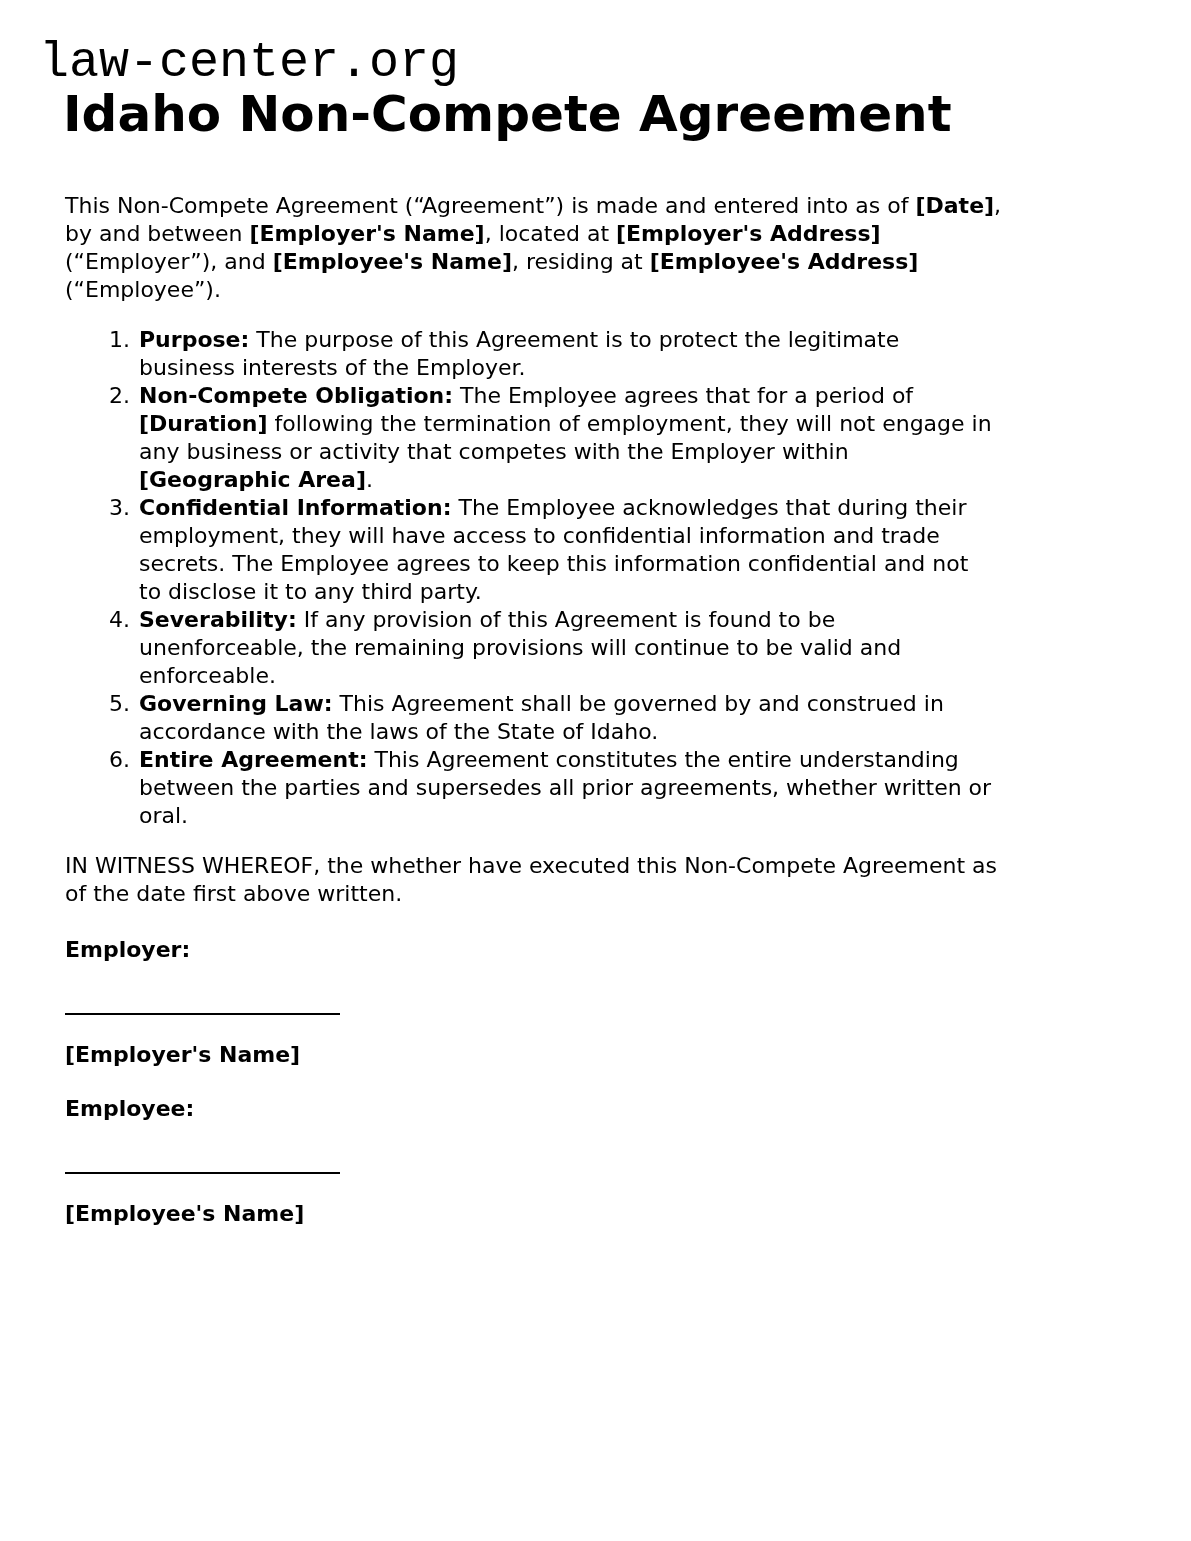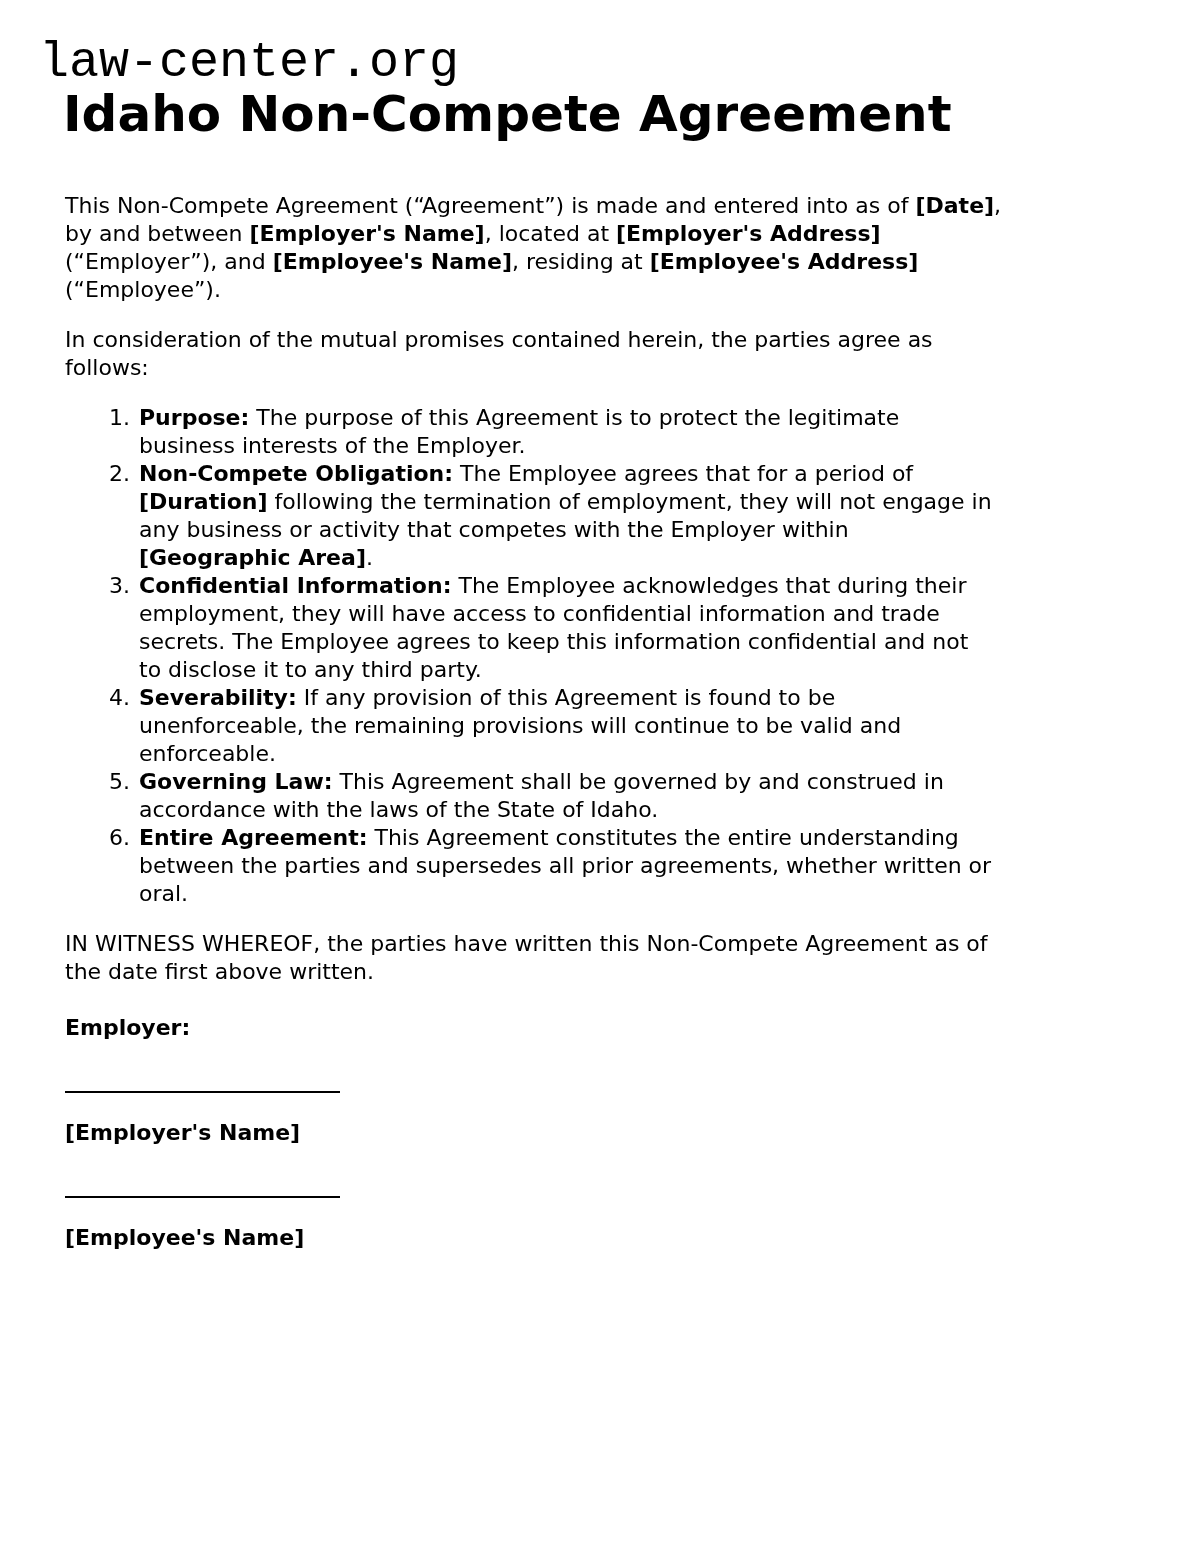--- a/index.html
+++ b/index.html
@@ -61,35 +61,35 @@
 <body>
 
 <div class="page">
 
   <div class="logo">law-center.org</div>
 
   <h1 class="title">Idaho Non-Compete Agreement</h1>
 
   <p class="body-p first"><span>This Non-Compete Agreement (“Agreement”) is made and entered into as of </span><b>[Date]</b><span>, by and between </span><b>[Employer's Name]</b><span>, located at </span><b>[Employer's Address]</b><span> (“Employer”), and </span><b>[Employee's Name]</b><span>, residing at </span><b>[Employee's Address]</b><span> (“Employee”).</span></p>
 
-  <p class="body-p">In consideration of the mutual promises contained herein, the parties agree as follows:</p>
 
   <ol class="clauses">
     <li><b>Purpose:</b><span> The purpose of this Agreement is to protect the legitimate business interests of the Employer.</span></li>
     <li><b>Non-Compete Obligation:</b><span> The Employee agrees that for a period of </span><b>[Duration]</b><span> following the termination of employment, they will not engage in any business or activity that competes with the Employer within </span><b>[Geographic Area]</b><span>.</span></li>
     <li><b>Confidential Information:</b><span> The Employee acknowledges that during their employment, they will have access to confidential information and trade secrets. The Employee agrees to keep this information confidential and not to disclose it to any third party.</span></li>
     <li><b>Severability:</b><span> If any provision of this Agreement is found to be unenforceable, the remaining provisions will continue to be valid and enforceable.</span></li>
     <li><b>Governing Law:</b><span> This Agreement shall be governed by and construed in accordance with the laws of the State of Idaho.</span></li>
     <li><b>Entire Agreement:</b><span> This Agreement constitutes the entire understanding between the parties and supersedes all prior agreements, whether written or oral.</span></li>
   </ol>
 
-  <p class="body-p">IN WITNESS WHEREOF, the parties have written this Non-Compete Agreement as of the date first above written.</p>
+  <p class="body-p">IN WITNESS WHEREOF, the whether have executed this Non-Compete Agreement as of the date first above written.</p>
 
   <div class="signatures">
     <p class="sig-label employer">Employer:</p>
     <p class="sig-line">_________________________</p>
     <p class="sig-name">[Employer's Name]</p>
 
+    <p class="sig-label employee">Employee:</p>
     <p class="sig-line">_________________________</p>
     <p class="sig-name">[Employee's Name]</p>
   </div>
 
 </div>
 
 </body></html>

